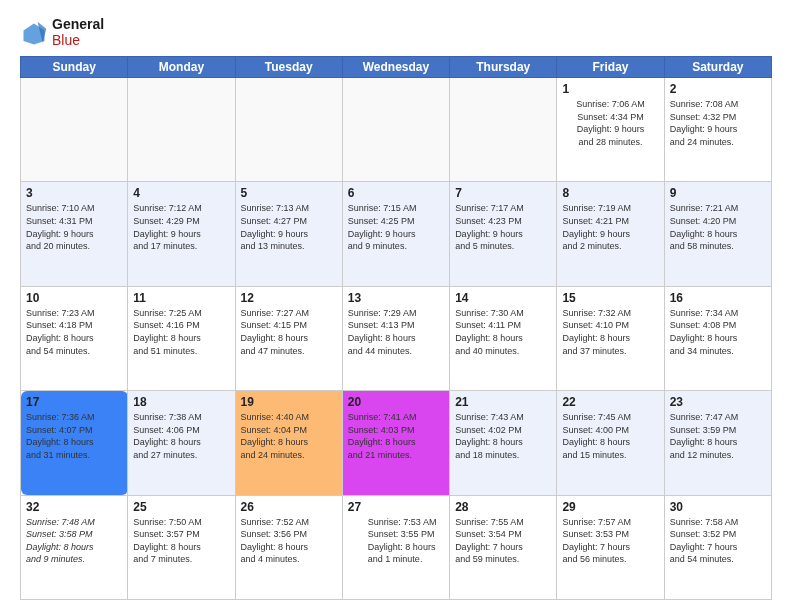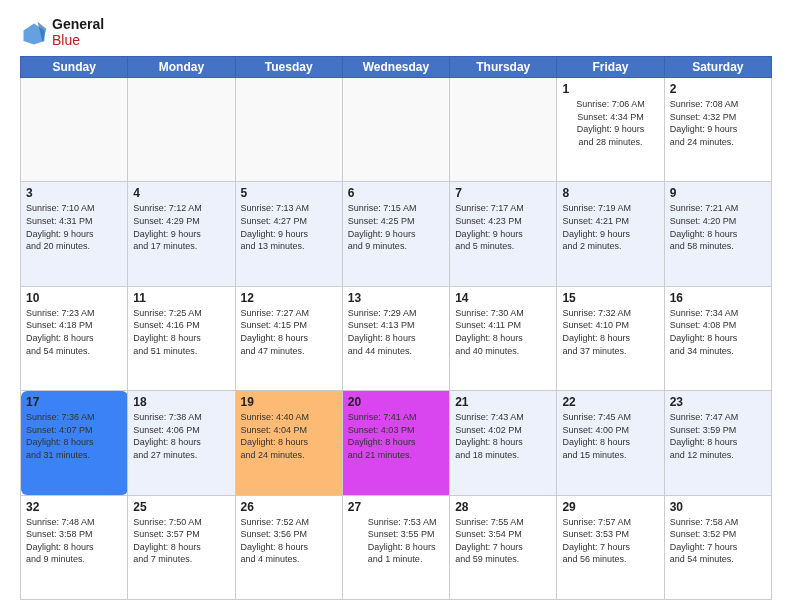--- a/index.html
+++ b/index.html
@@ -298,21 +298,21 @@
             <span class="day-number">23</span>
             <div class="day-info" style="white-space: pre-line;">Sunrise: 7:47 AM
 Sunset: 3:59 PM
 Daylight: 8 hours
 and 12 minutes.</div>
           </td>
         </tr>
         <tr>
           <td>
             <span class="day-number">32</span>
-            <div class="day-info" style="white-space: pre-line;">Sunrise: 7:48 AM
+            <div class="day-info" style="white-space: pre-line; font-style: italic;">Sunrise: 7:48 AM
 Sunset: 3:58 PM
 Daylight: 8 hours
 and 9 minutes.</div>
           </td>
           <td>
             <span class="day-number">25</span>
             <div class="day-info" style="white-space: pre-line;">Sunrise: 7:50 AM
 Sunset: 3:57 PM
 Daylight: 8 hours
 and 7 minutes.</div>

